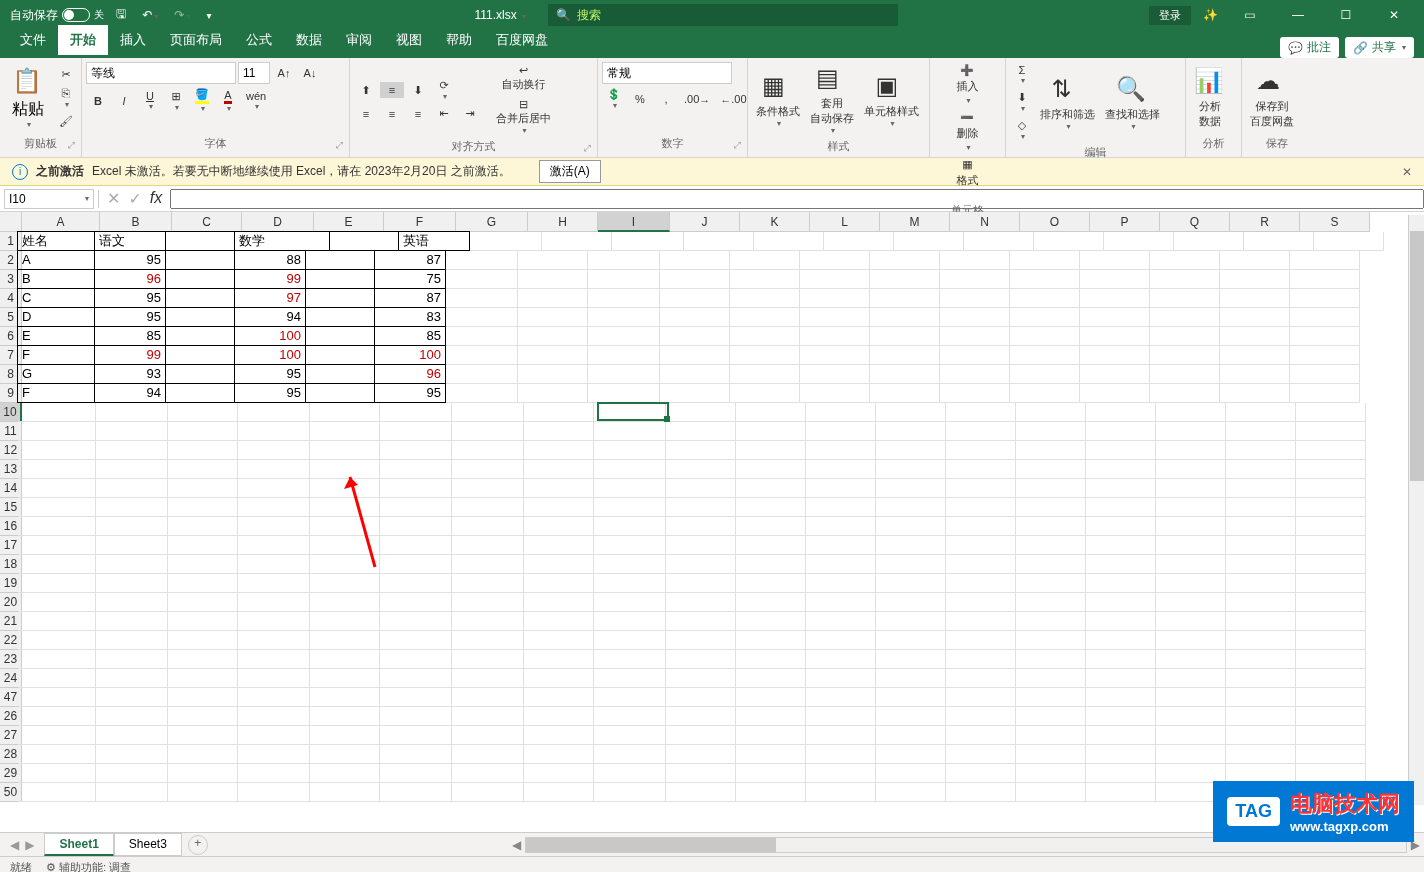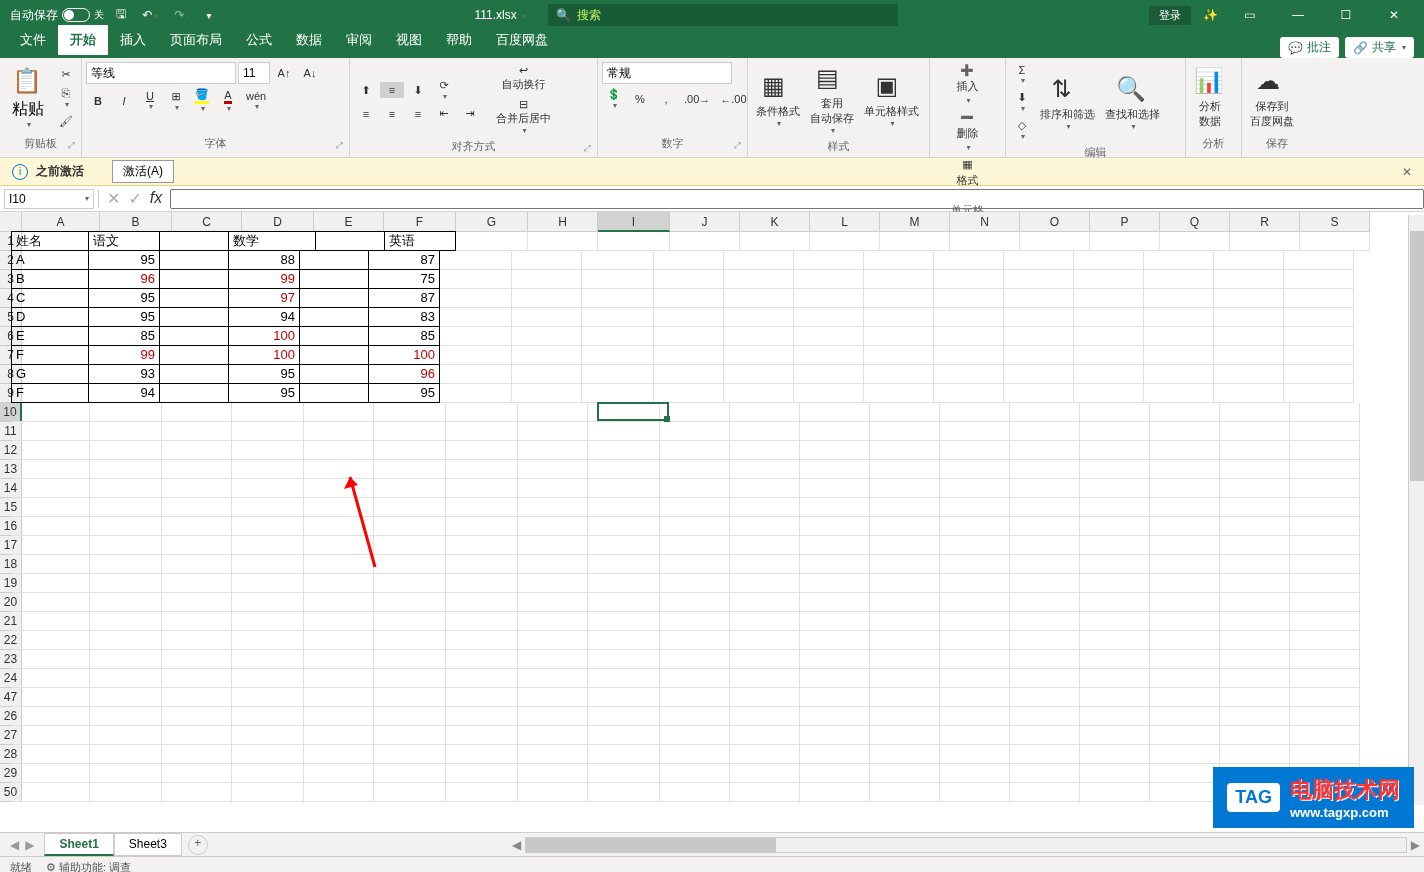--- a/index.html
+++ b/index.html
@@ -57,21 +57,21 @@
 
 
 .grid-area { position: relative; height: 620px; overflow: hidden; background: #fff; }
 .corner { position: absolute; left: 0; top: 0; width: 22px; height: 20px; background: #f0f0f0; border-right: 1px solid #ccc; border-bottom: 1px solid #ccc; }
 .col-headers { position: absolute; left: 22px; top: 0; height: 20px; display: flex; }
 .col-h { background: #f0f0f0; border-right: 1px solid #ccc; border-bottom: 1px solid #ccc; font-size: 12px; text-align: center; line-height: 20px; color: #333; }
 .col-h.sel { background: #d2d2d2; border-bottom: 2px solid #217346; }
 .row-headers { position: absolute; left: 0; top: 20px; width: 22px; }
 .row-h { background: #f0f0f0; border-right: 1px solid #ccc; border-bottom: 1px solid #ccc; font-size: 12px; text-align: center; height: 19px; line-height: 19px; color: #333; }
 .row-h.sel { background: #d2d2d2; border-right: 2px solid #217346; }
-.cells { position: absolute; left: 12px; top: 20px; }
+.cells { position: absolute; left: 18px; top: 20px; }
 .cell-row { height: 19px; display: flex; }
 .cell { border-right: 1px solid #e0e0e0; border-bottom: 1px solid #e0e0e0; font-size: 13px; padding: 0 4px; line-height: 18px; overflow: hidden; white-space: nowrap; }
 .cell.b { border: 1px solid #000; margin: -1px 0 0 -1px; }
 .cell.r { text-align: right; }
 .cell.red { color: #c00000; }
 .sel-cell { position: absolute; border: 2px solid #217346; pointer-events: none; }
 .sel-handle { position: absolute; width: 6px; height: 6px; background: #217346; right: -3px; bottom: -3px; }
 
 .arrow { position: absolute; left: 340px; top: 255px; width: 40px; height: 110px; pointer-events: none; }
 
@@ -82,21 +82,21 @@
 .sheet-tab.active { border-bottom: 2px solid #217346; color: #217346; font-weight: bold; }
 .new-sheet { width: 20px; height: 20px; border: 1px solid #ccc; border-radius: 50%; text-align: center; margin-left: 6px; color: #666; }
 .hscroll { flex: 1; margin-left: 300px; height: 16px; display: flex; align-items: center; }
 .hscroll-track { flex: 1; background: #f0f0f0; height: 16px; border: 1px solid #ccc; position: relative; }
 .hscroll-thumb { position: absolute; left: 0; width: 250px; height: 14px; background: #c8c8c8; }
 
 
 .status { height: 22px; background: #f3f2f1; border-top: 1px solid #ccc; display: flex; align-items: center; font-size: 11px; color: #555; padding: 0 10px; gap: 14px; }
 
 
-.watermark { position: absolute; right: 10px; bottom: 44px; background: #0078d4; color: #fff; padding: 8px 14px; display: flex; align-items: center; gap: 10px; font-size: 18px; font-weight: bold; margin-top: 44px; }
+.watermark { position: absolute; right: 10px; bottom: 30px; background: #0078d4; color: #fff; padding: 8px 14px; display: flex; align-items: center; gap: 10px; font-size: 18px; font-weight: bold; margin-top: 44px; }
 .watermark .red { color: #ff3333; font-size: 22px; text-shadow: 1px 1px 0 #fff; }
 .watermark .url { font-size: 13px; color: #fff; display: block; }
 
 .vscroll { position: absolute; right: 0; top: 215px; width: 16px; height: 590px; background: #f0f0f0; border-left: 1px solid #ccc; }
 .vscroll-thumb { width: 14px; height: 250px; background: #c8c8c8; margin: 16px auto 0; }
 </style>
 </head>
 <body>
 
 <div class="titlebar">
@@ -320,20 +320,21 @@
 百度网盘</span>
         </div>
     </div>
     <div class="group-label">保存</div>
   </div>
 </div>
 
 <div class="msgbar">
   <span class="info-icon">i</span>
   <b>之前激活</b>
+  <span>Excel 未激活。若要无中断地继续使用 Excel，请在 2023年2月20日 之前激活。</span>
   <button class="msg-btn">激活(A)</button>
   <span class="msg-close">✕</span>
 </div>
 
 <div class="fbar">
   <div class="namebox">
       <span>I10</span>
       <span class="dd">▾</span>
     </div>
   <div style="width:1px;height:18px;background:#ccc"></div>
@@ -398,21 +399,21 @@
       <div class="row-h">27</div>
       <div class="row-h">28</div>
       <div class="row-h">29</div>
       <div class="row-h">50</div>
     </div>
   <div class="cells" id="cells">
       <div class="cell-row">
         <div class="cell b" style="width: 78px;">姓名</div>
         <div class="cell b" style="width: 72px;">语文</div>
         <div class="cell b" style="width: 70px;"></div>
-        <div class="cell b" style="width: 88px;">数学</div>
+        <div class="cell b" style="width: 96px;">数学</div>
         <div class="cell b" style="width: 70px;"></div>
         <div class="cell b" style="width: 72px;">英语</div>
         <div class="cell" style="width: 72px;"></div>
         <div class="cell" style="width: 70px;"></div>
         <div class="cell" style="width: 72px;"></div>
         <div class="cell" style="width: 70px;"></div>
         <div class="cell" style="width: 70px;"></div>
         <div class="cell" style="width: 70px;"></div>
         <div class="cell" style="width: 70px;"></div>
         <div class="cell" style="width: 70px;"></div>

